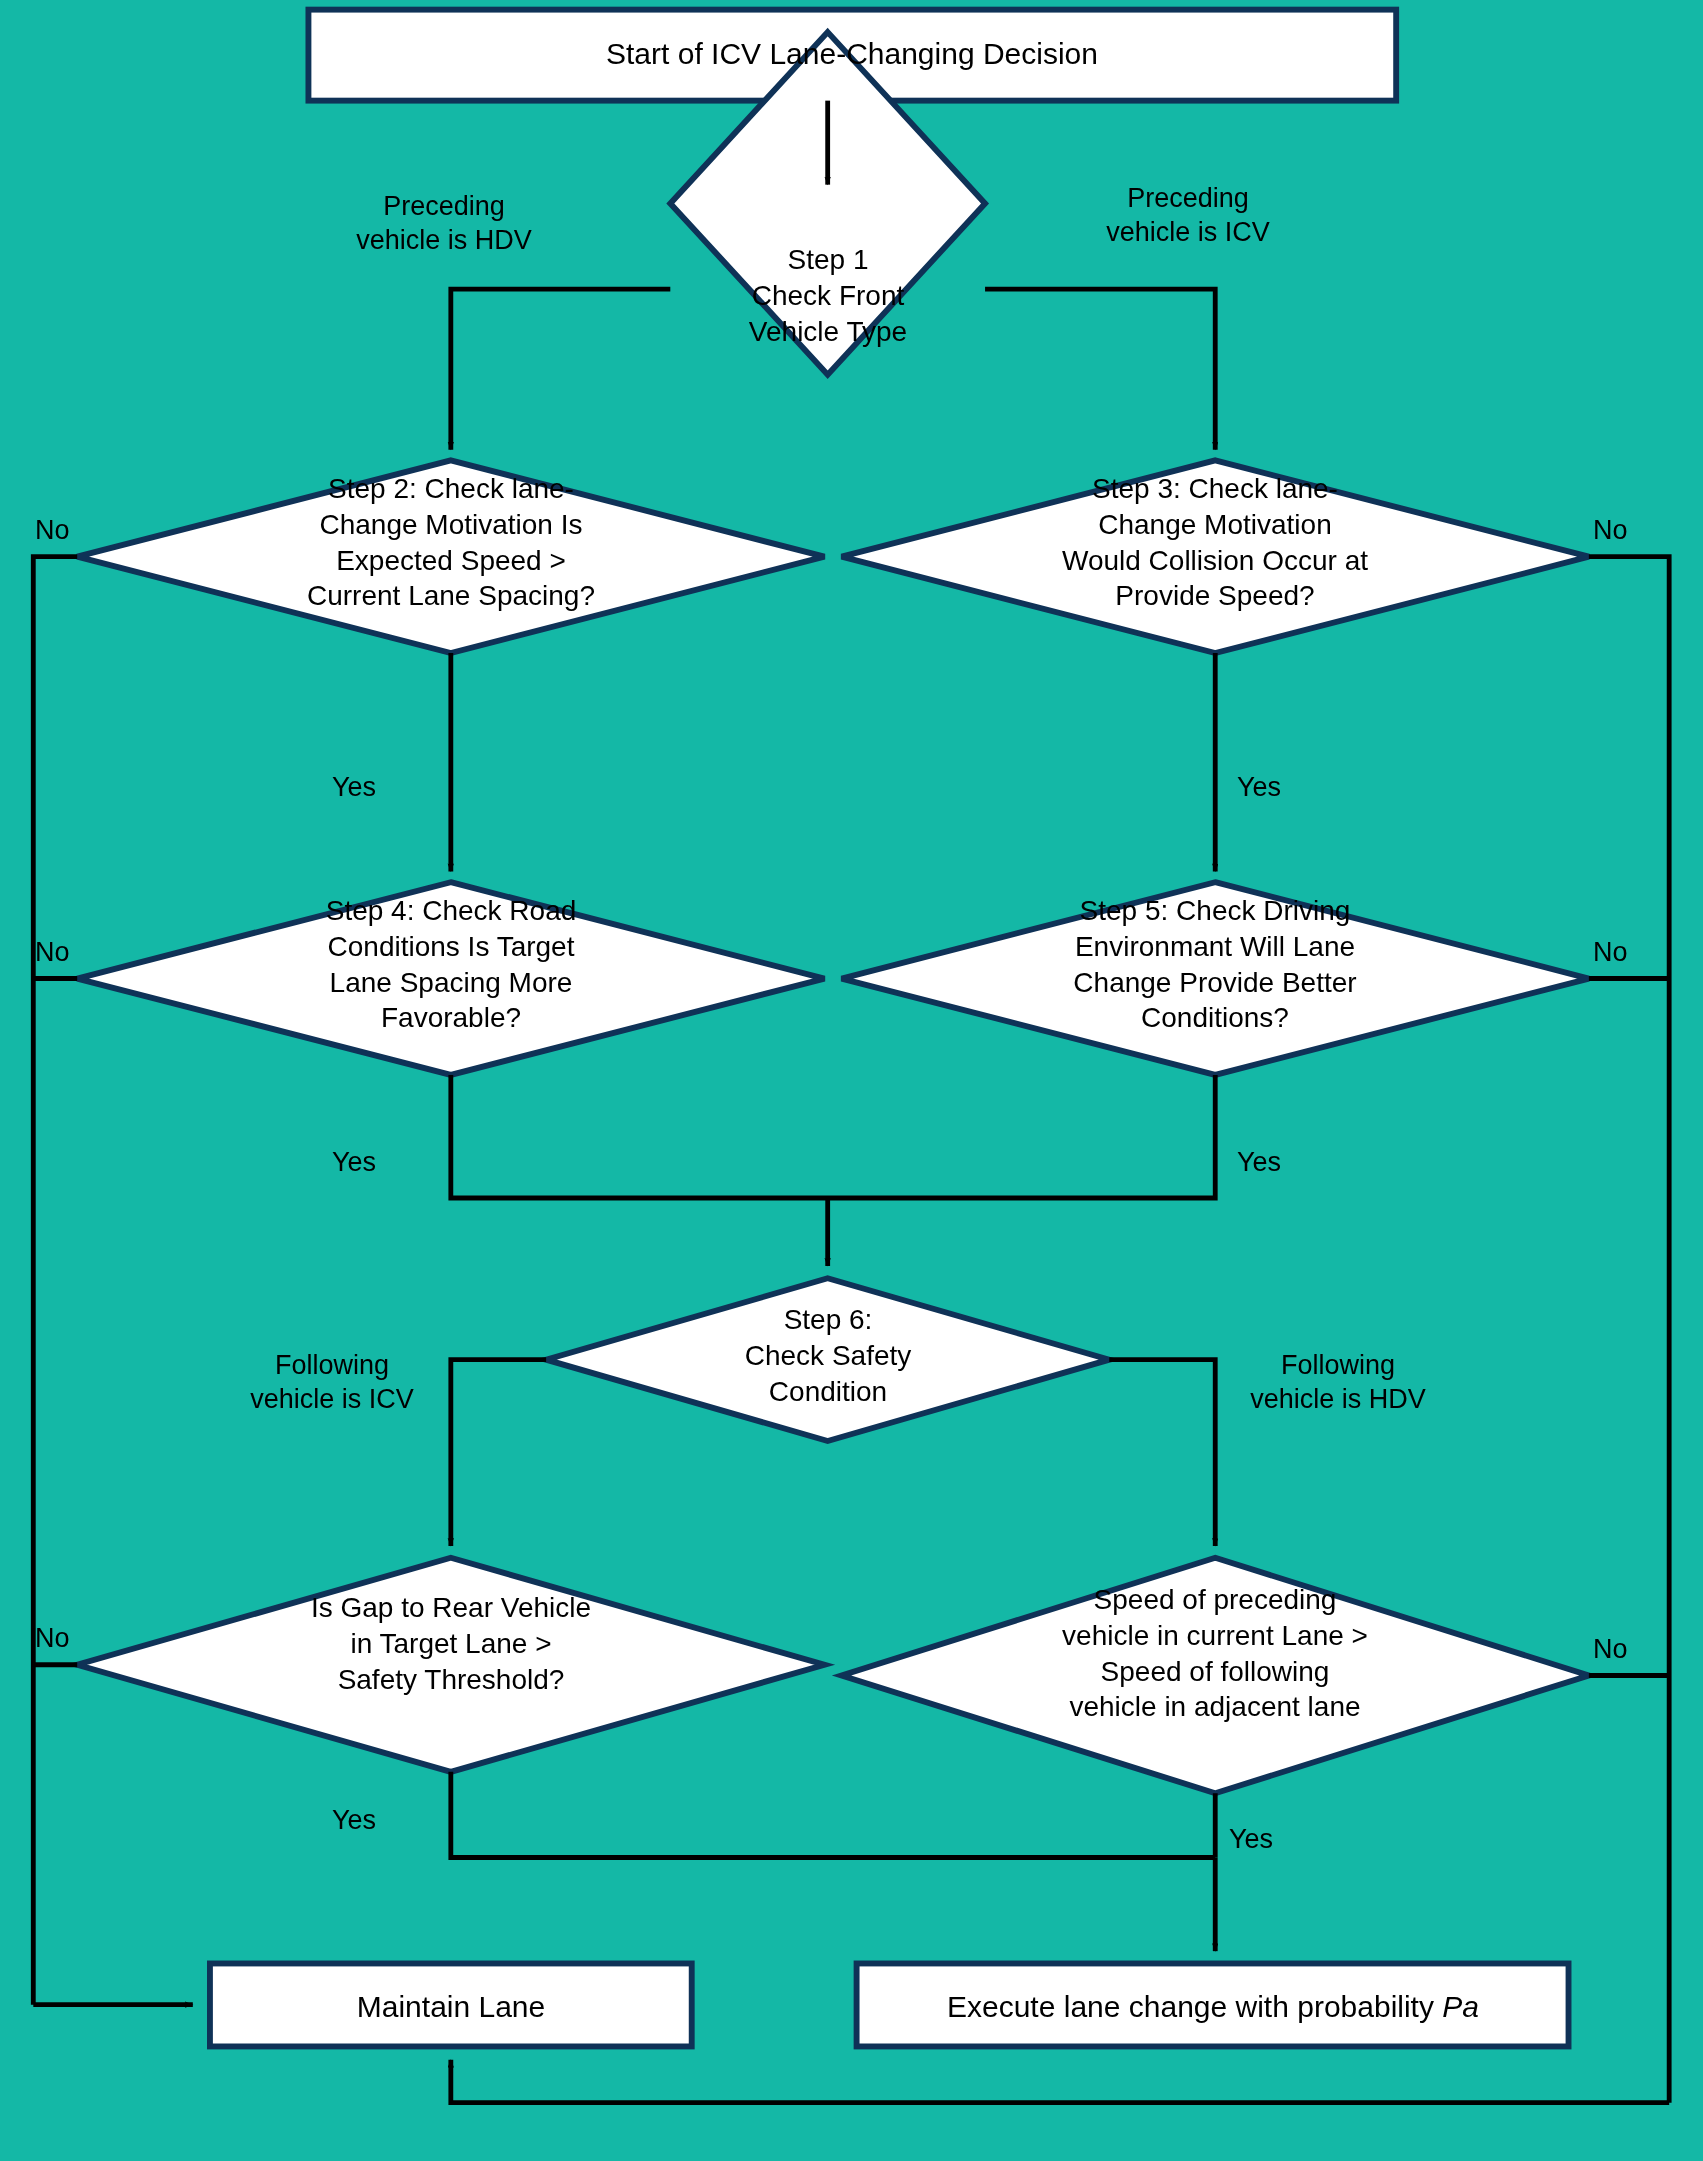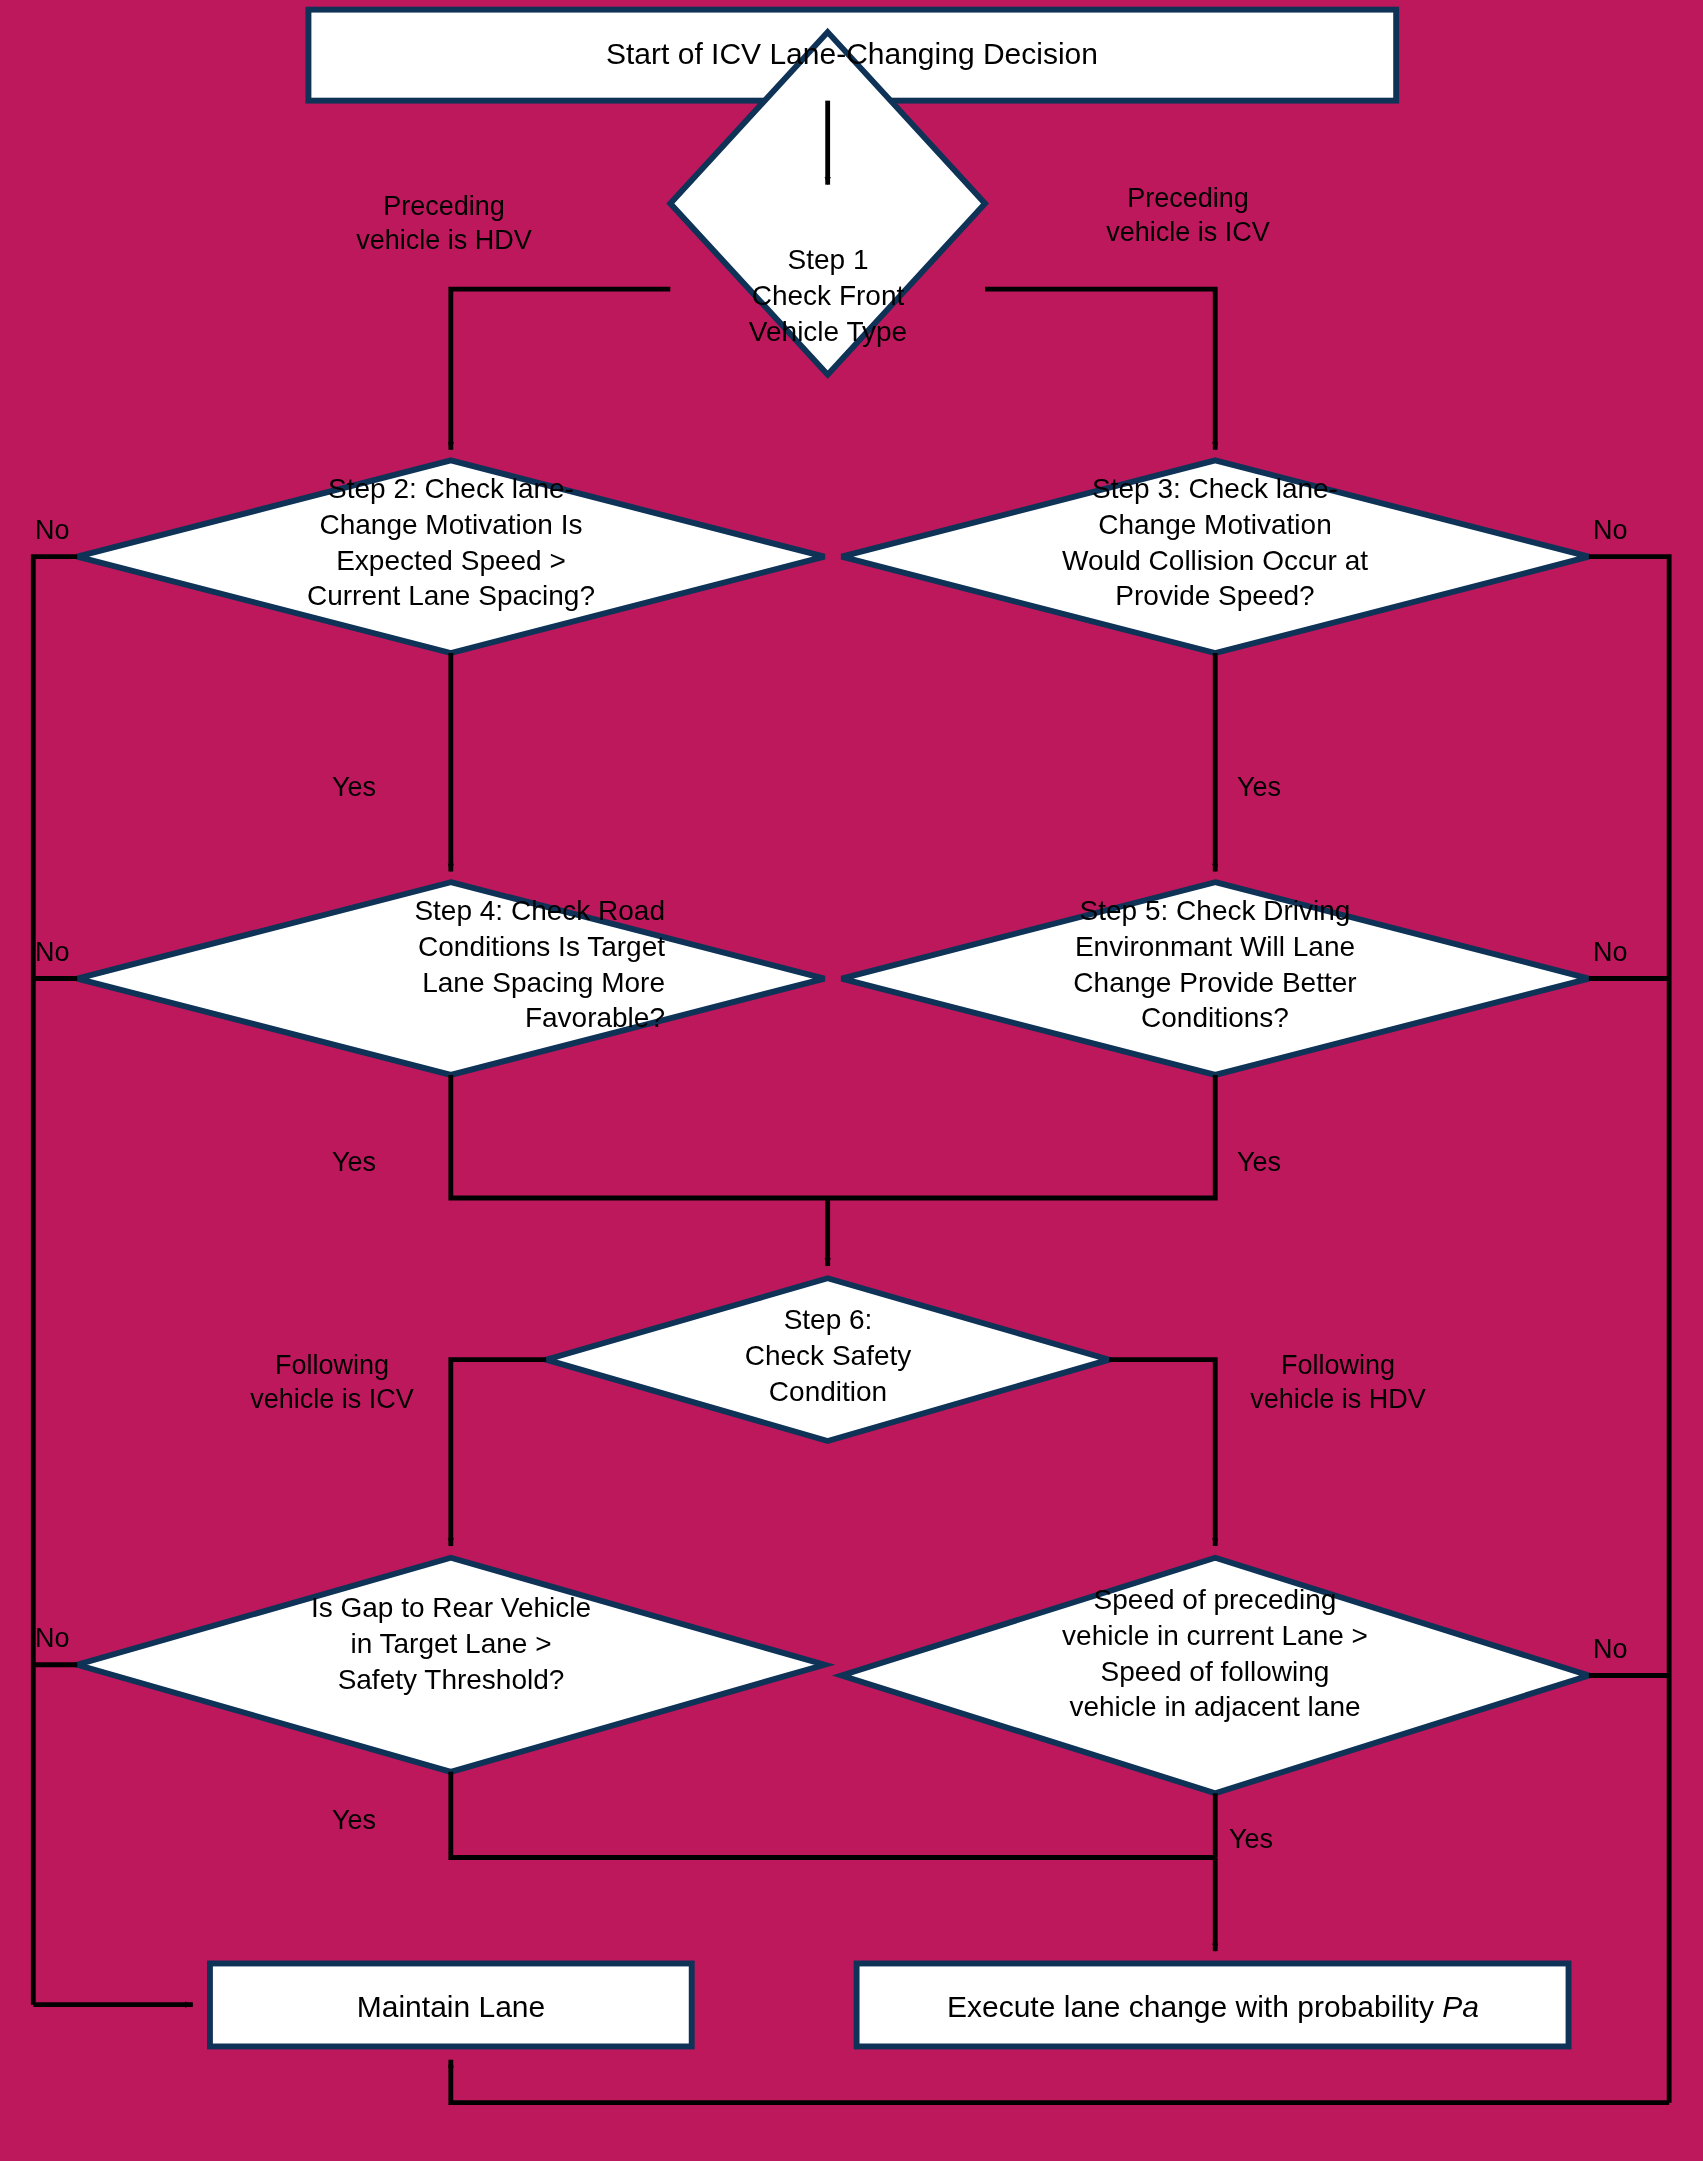--- a/index.html
+++ b/index.html
@@ -1,17 +1,17 @@
 <!DOCTYPE html>
 <html style="font-size:8.6px"><head>
 <meta charset="utf-8">
 <style>
   html,body{margin:0;padding:0;background:#ffffff;}
   body{font-family:"Liberation Sans","DejaVu Sans",sans-serif;}
-  #stage{position:relative;width:1703px;height:2161px;background:#be185d;overflow:hidden;}
+  #stage{position:relative;width:1703px;height:2161px;background:#14b8a6;overflow:hidden;}
   svg#flow{position:absolute;left:0;top:0;width:1703px;height:2161px;}
   .nodeText{
     position:absolute;
     color:#000000;
     text-align:center;
     line-height:1.28;
     white-space:pre-line;
     pointer-events:none;
     font-family:"Liberation Sans","DejaVu Sans",sans-serif;
   }
@@ -113,21 +113,21 @@
   <div class="nodeText diaText" style="left:237px; top:471px; width:428px;">Step 2: Check lane-
 Change Motivation Is
 Expected Speed &gt;
 Current Lane Spacing?</div>
 
   <div class="nodeText diaText" style="left:1001px; top:471px; width:428px;">Step 3: Check lane-
 Change Motivation
 Would Collision Occur at
 Provide Speed?</div>
 
-  <div class="nodeText diaText" style="left:237px; top:893px; width:428px;text-align:right;">Step 4: Check Road
+  <div class="nodeText diaText" style="left:237px; top:893px; width:428px;">Step 4: Check Road
 Conditions Is Target
 Lane Spacing More
 Favorable?</div>
 
   <div class="nodeText diaText" style="left:1001px; top:893px; width:428px;">Step 5: Check Driving
 Environmant Will Lane
 Change Provide Better
 Conditions?</div>
 
   <div class="nodeText diaText" style="left:694px; top:1302px; width:268px;">Step 6:

